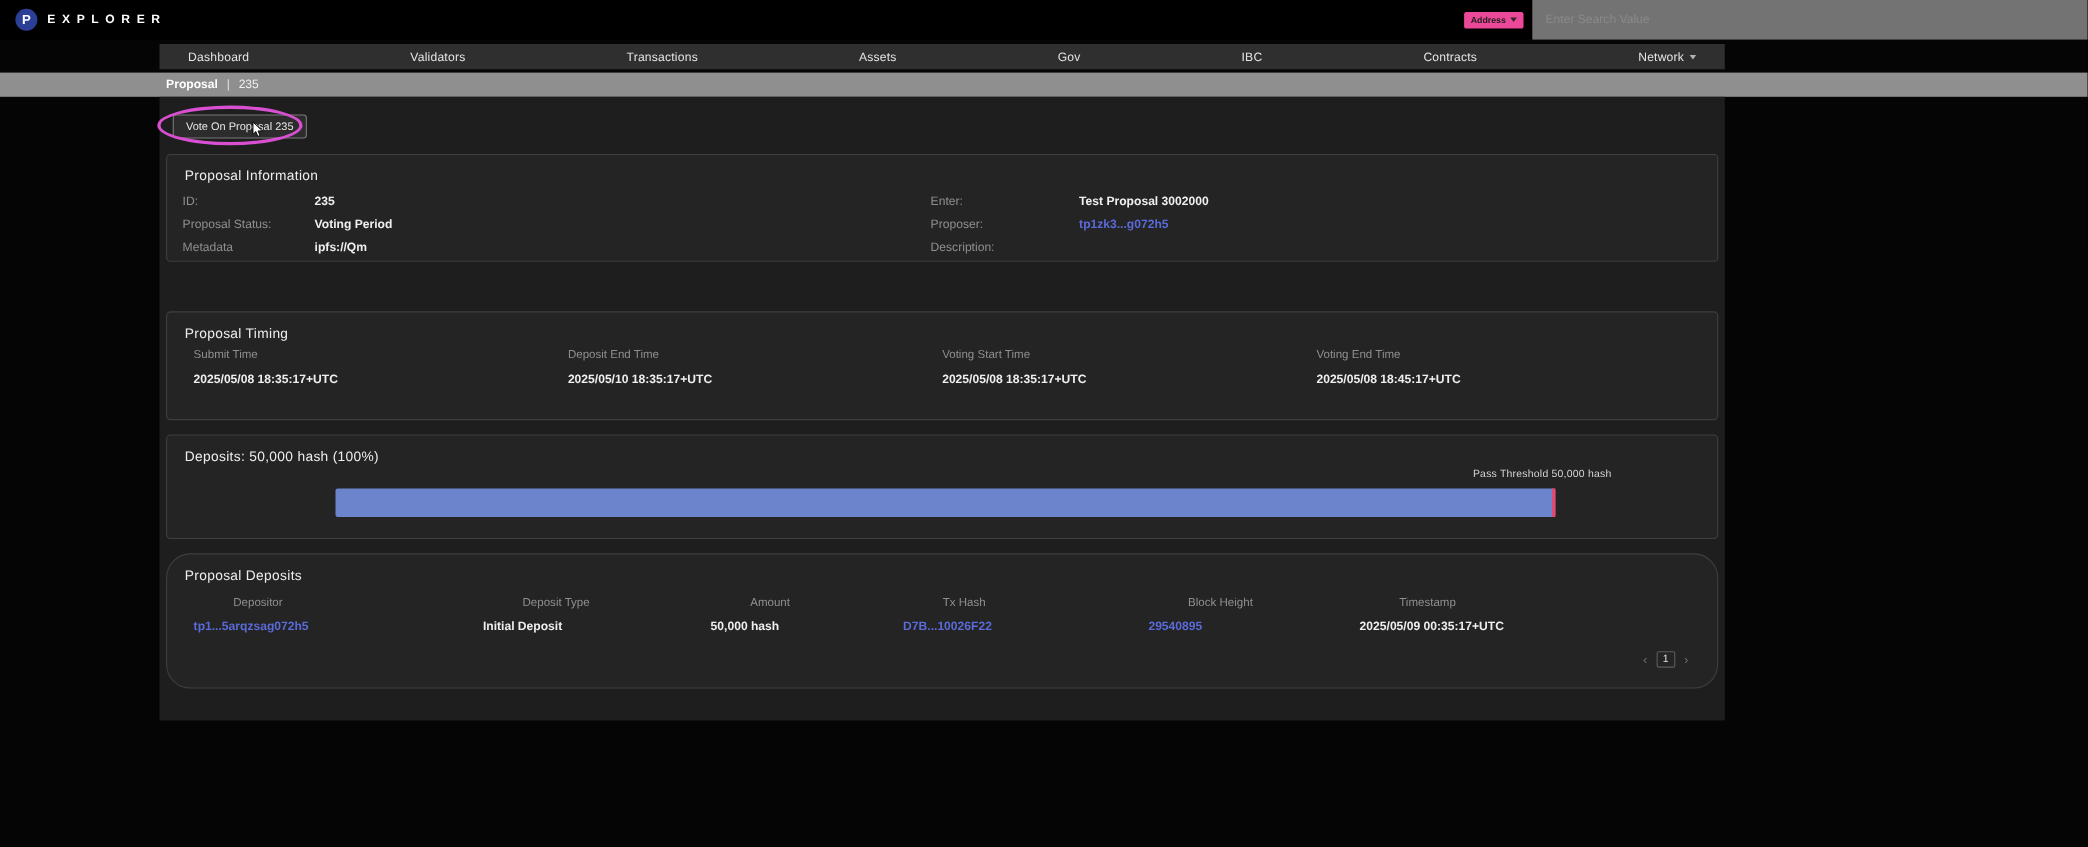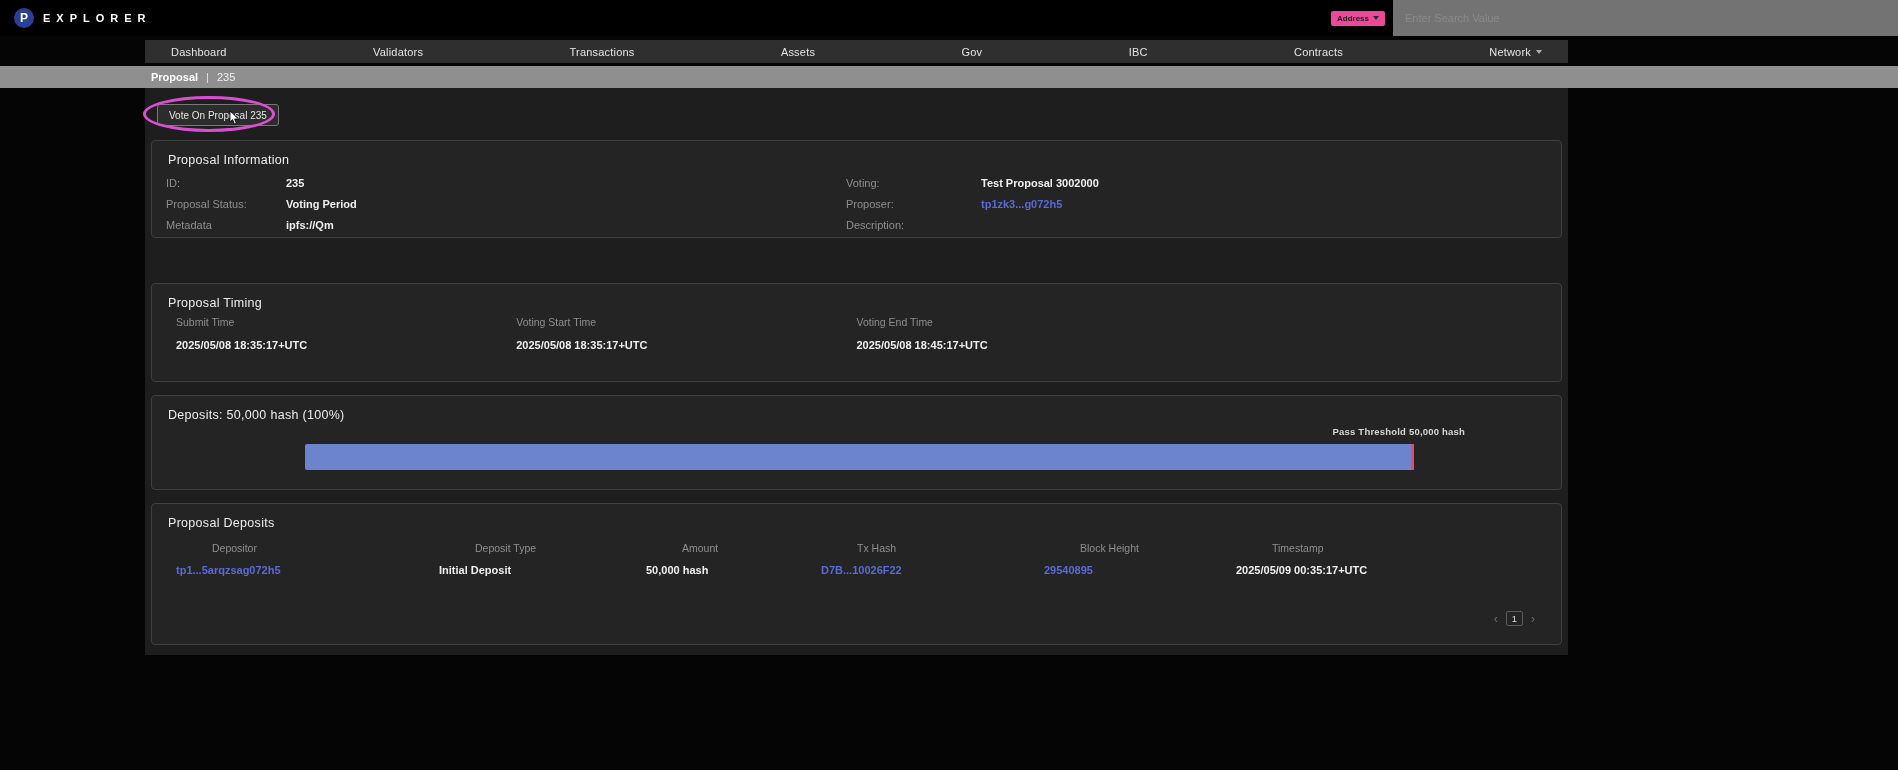--- a/index.html
+++ b/index.html
@@ -51,27 +51,27 @@
   .link { color:#5a6ad8; font-size:11px; font-weight:bold; text-decoration:none; cursor:pointer; }
 
   
   #card-timing { top:195px; height:99px; }
   .timing-body { position:absolute; top:32px; left:24px; right:24px; display:grid; grid-template-columns:repeat(4,1fr); }
   .timing-label { color:#8f8f8f; font-size:10.5px; margin-bottom:11px; }
   .timing-value { color:#efefef; font-size:11px; font-weight:bold; }
 
   
   #card-deposits { top:307px; height:95px; }
-  .threshold { position:absolute; top:30px; right:96px; font-size:9.5px; font-weight:bold; color:#d6d6d6; letter-spacing:0.2px; }
+  .threshold { position:absolute; top:30px; right:96px; font-size:9.5px; font-weight:normal; color:#d6d6d6; letter-spacing:0.2px; }
   .progress-track { position:absolute; top:48px; left:153px; width:1109px; height:26px; border-radius:2px; }
   .progress-fill { position:relative; height:100%; background:#6b84cb; border-radius:2px; }
   .progress-marker { position:absolute; top:0; right:0; width:3px; height:100%; background:#e8486e; }
 
   
-  #card-table { top:415px; height:142px; }
+  #card-table { top:415px; height:123px;border-radius:22px; }
   .table-head, .table-row { position:absolute; left:24px; right:24px; display:grid; grid-template-columns:263px 207px 175px 223px 192px 1fr; }
   .table-head { top:38px;margin-left:36px; }
   .table-row { top:60px; }
   .th { color:#8f8f8f; font-size:10.5px; }
   .td { color:#efefef; font-size:11px; font-weight:bold; }
   .pagination { position:absolute; right:26px; bottom:18px; display:flex; align-items:center; gap:8px; }
   .page-chevron { color:#6e6e6e; font-size:12px; cursor:pointer; line-height:1; }
   .page-num { border:1px solid #5c5c5c; color:#e0e0e0; font-size:9.5px; padding:1px 5px; border-radius:2px; cursor:pointer; }
 </style>
 </head>
@@ -145,40 +145,44 @@
             <span class="info-label w120">Proposal Status:</span>
             <span class="info-value">Voting Period</span>
           </div>
           <div class="info-row">
             <span class="info-label w120">Metadata</span>
             <span class="info-value">ipfs://Qm</span>
           </div>
         </div>
         <div class="info-col info-col-right">
           <div class="info-row">
-            <span class="info-label w135">Voting:</span>
+            <span class="info-label w135">Enter:</span>
             <span class="info-value">Test Proposal 3002000</span>
           </div>
           <div class="info-row">
             <span class="info-label w135">Proposer:</span>
             <a class="link">tp1zk3...g072h5</a>
           </div>
           <div class="info-row">
             <span class="info-label w135">Description:</span>
           </div>
         </div>
       </div>
     </div>
 
     <div class="card" id="card-timing">
       <div class="card-title">Proposal Timing</div>
       <div class="timing-body">
         <div>
           <div class="timing-label">Submit Time</div>
           <div class="timing-value">2025/05/08 18:35:17+UTC</div>
+        </div>
+        <div>
+          <div class="timing-label">Deposit End Time</div>
+          <div class="timing-value">2025/05/10 18:35:17+UTC</div>
         </div>
         <div>
           <div class="timing-label">Voting Start Time</div>
           <div class="timing-value">2025/05/08 18:35:17+UTC</div>
         </div>
         <div>
           <div class="timing-label">Voting End Time</div>
           <div class="timing-value">2025/05/08 18:45:17+UTC</div>
         </div>
       </div>

